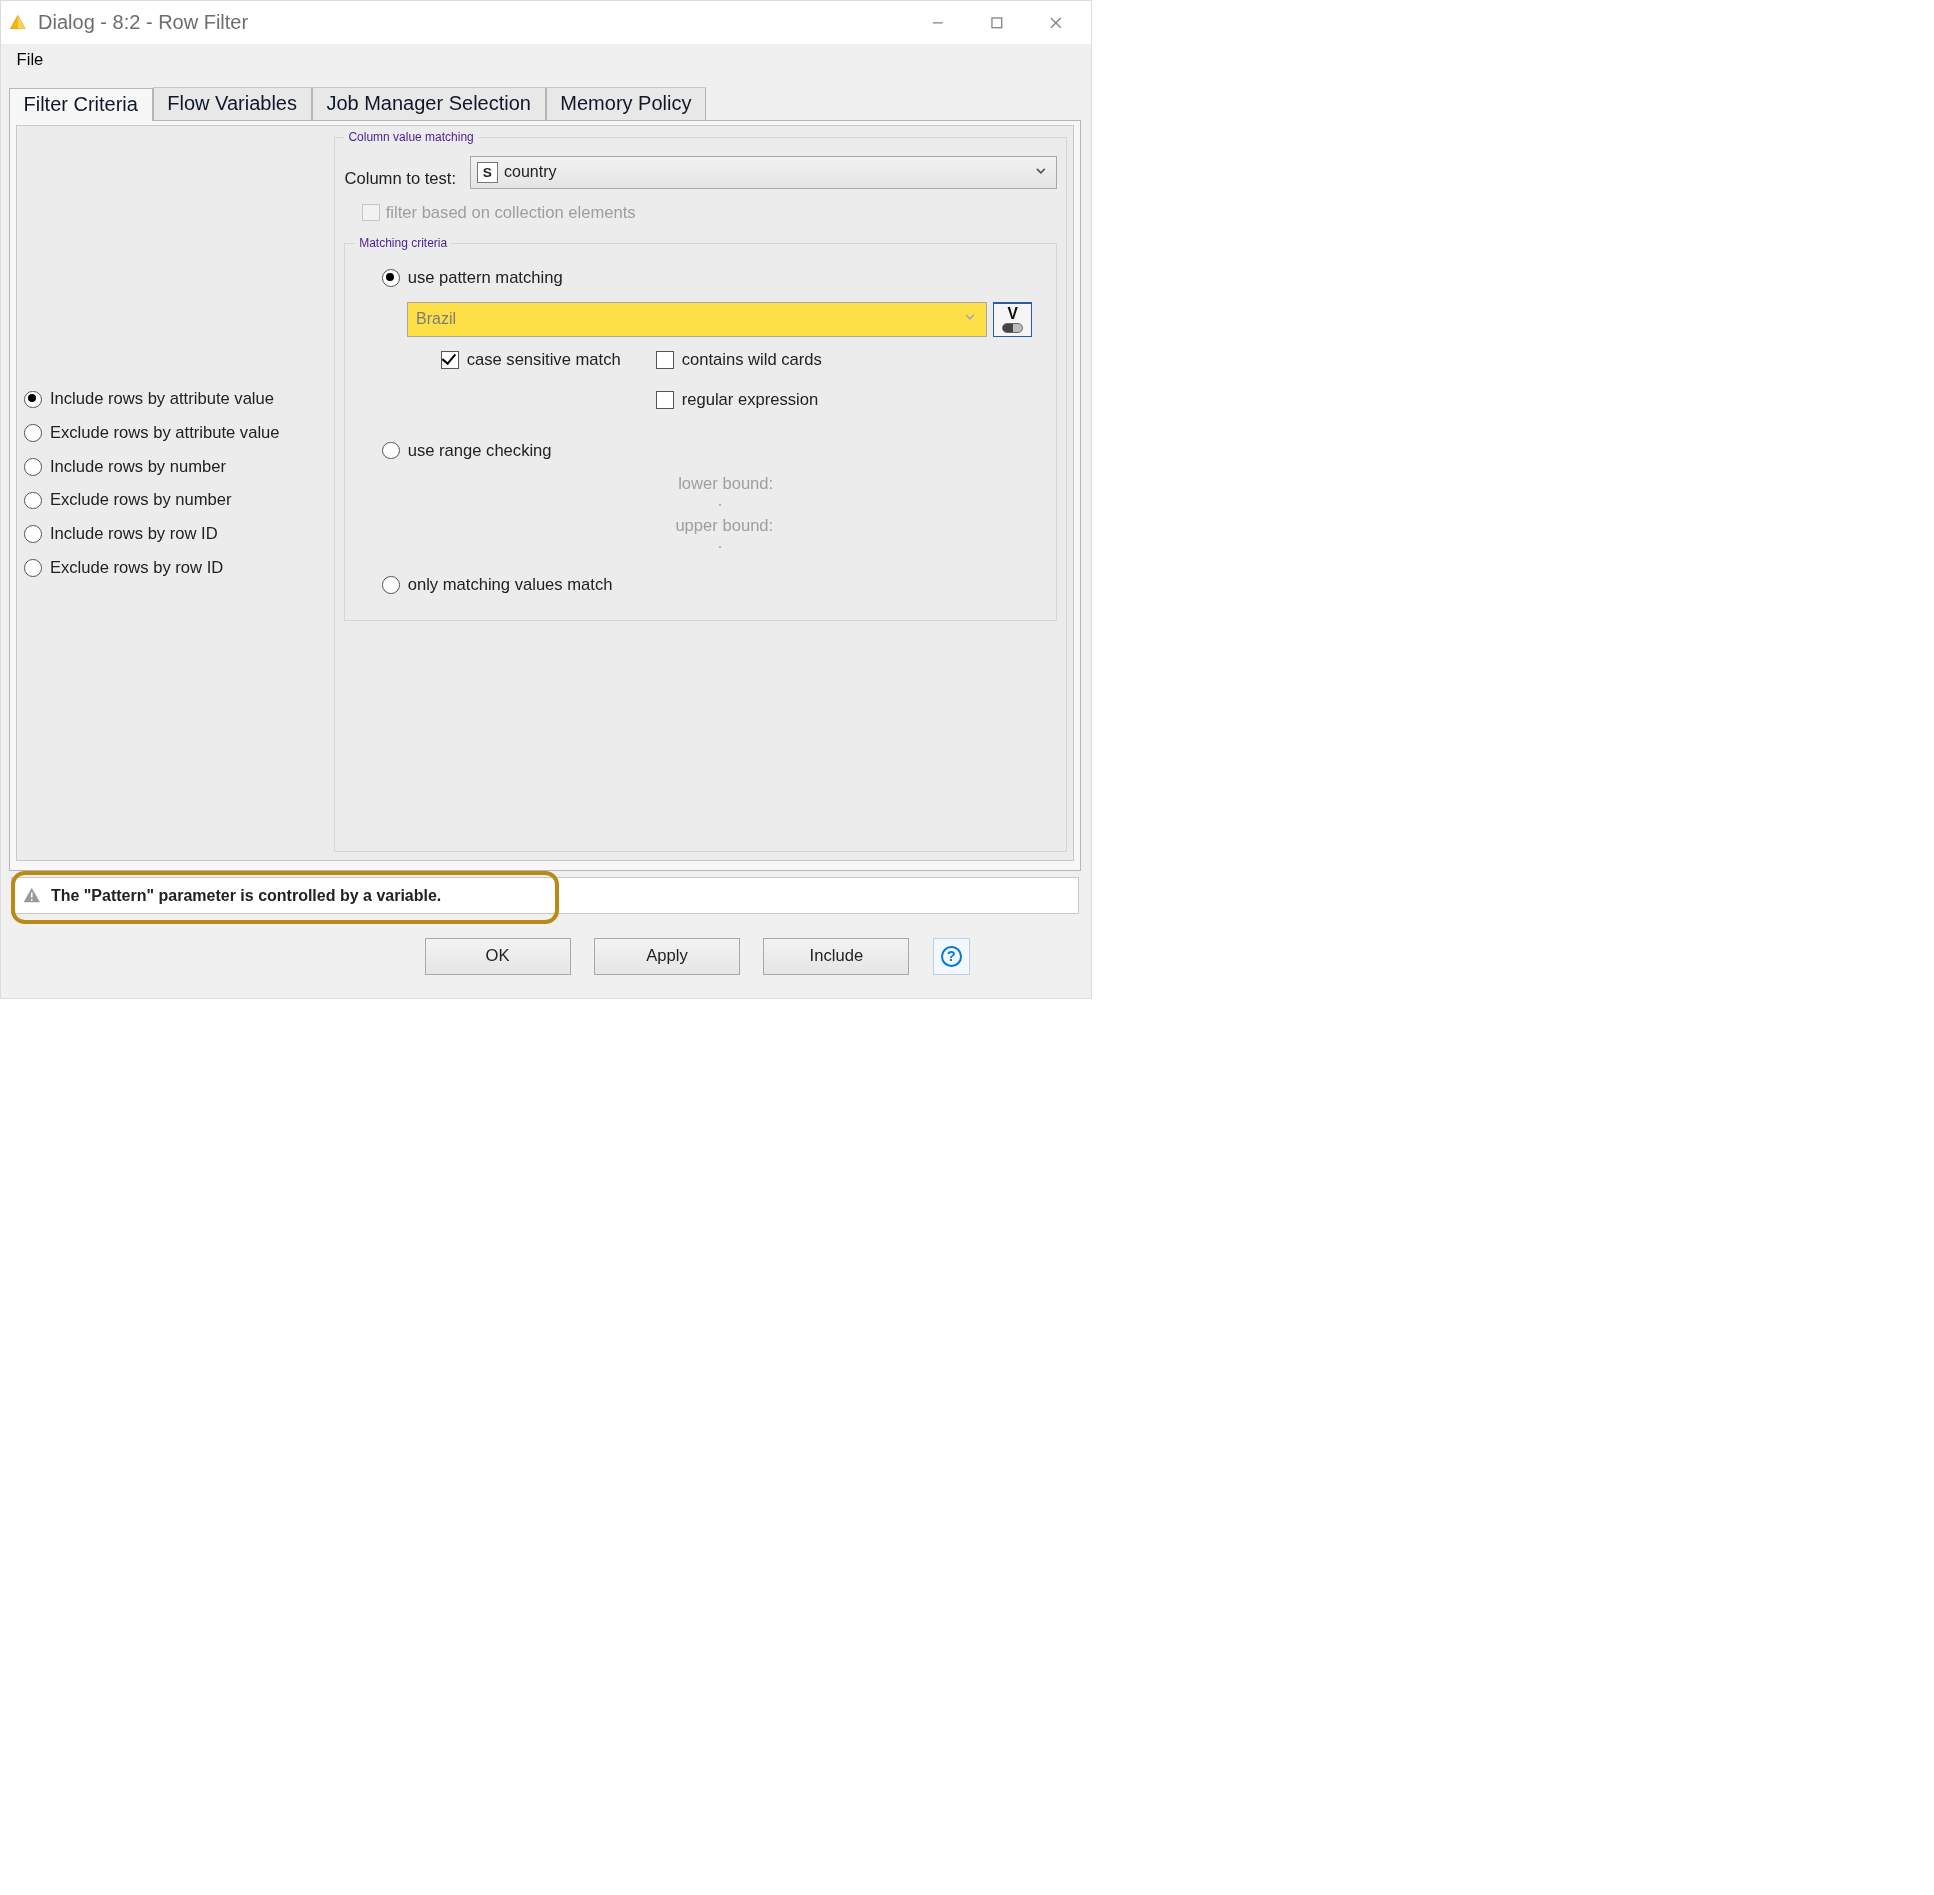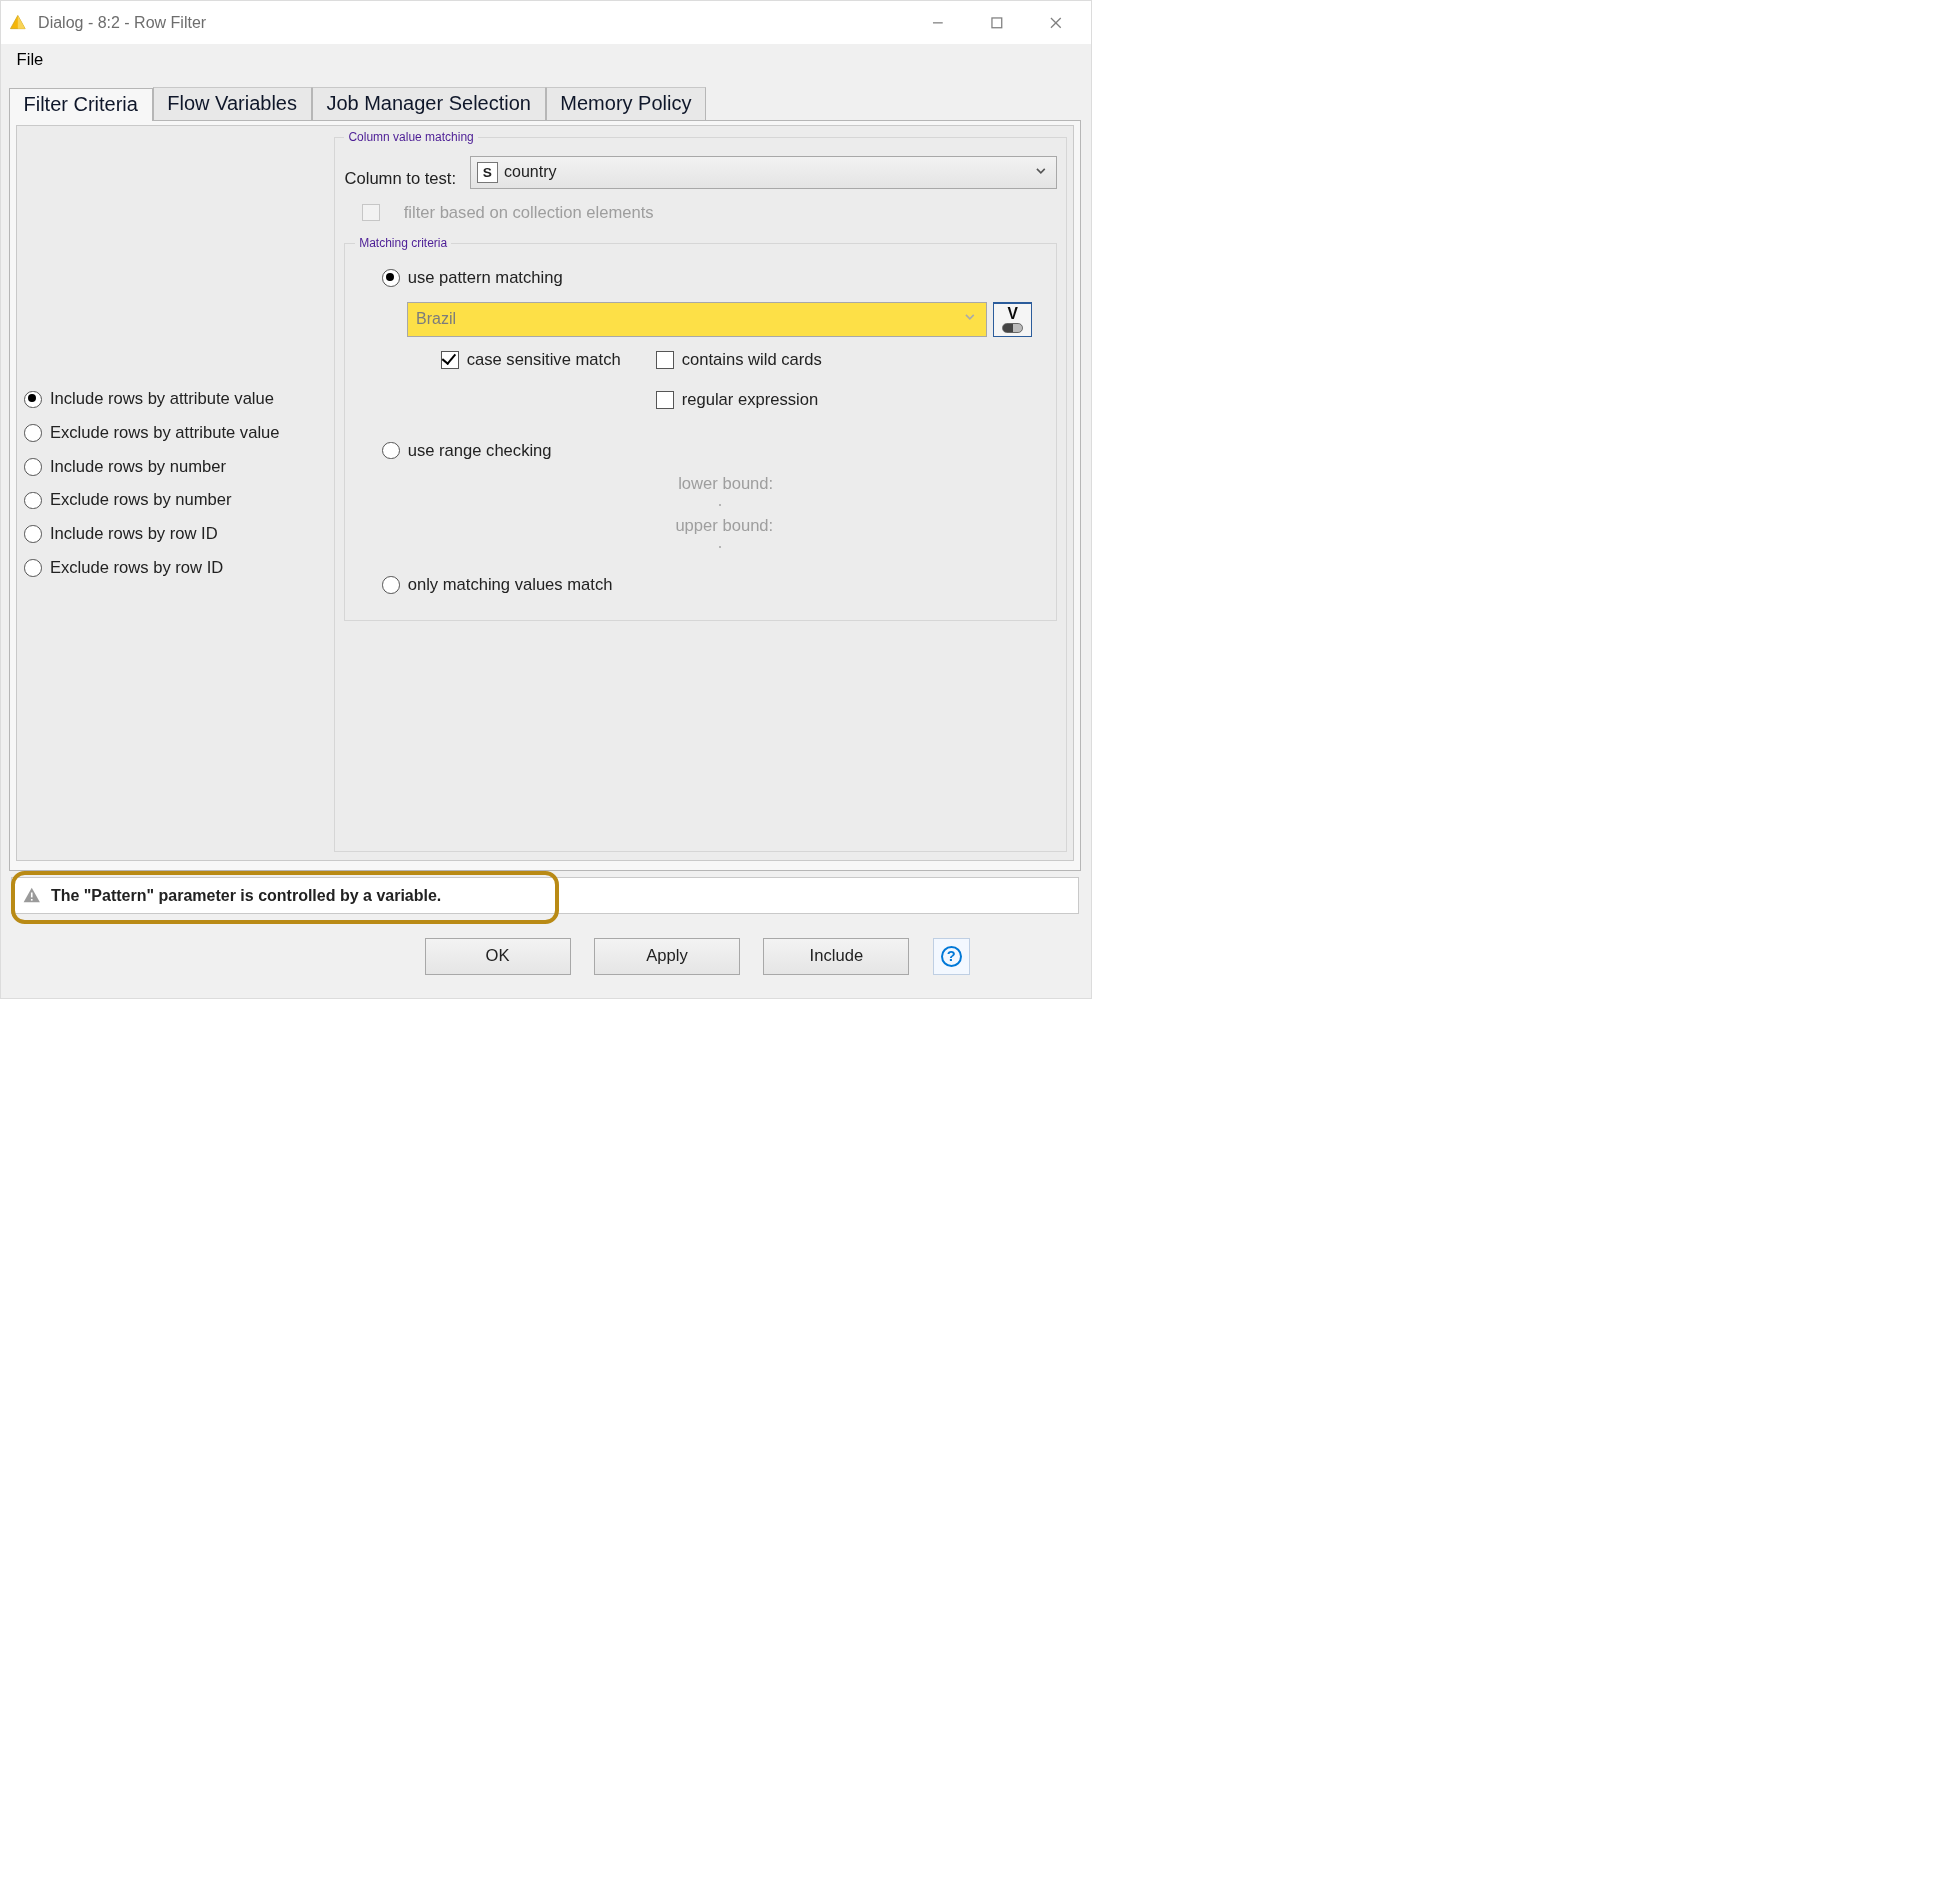--- a/index.html
+++ b/index.html
@@ -36,21 +36,21 @@
     display: flex;
     align-items: center;
     padding: 0 5.9px 0 7.8px;
   }
   .titlebar .app-icon {
     width: 17.6px; height: 17.6px;
     margin-right: 11.7px;
   }
   .titlebar .title {
     color: var(--text-muted);
-    font-size: 16px;
+    font-size: 20px;
     flex: 1;
   }
   .win-controls {
     display: flex;
     align-items: center;
     gap: 0;
   }
   .win-btn {
     width: 59px; height: 43px;
     display: flex; align-items: center; justify-content: center;
@@ -203,21 +203,21 @@
     content: "";
     position: absolute;
     left: 2.9px; top: -1px;
     width: 5.9px; height: 10.7px;
     border: solid #000;
     border-width: 0 2.3px 2.3px 0;
     transform: rotate(40deg);
   }
   .collection-row {
     display: flex; align-items: center;
-    gap: 24px;
+    gap: 6px;
     margin: 13.7px 0 13.7px 17.6px;
     text-align: right;
   }
   .matching-box { margin-top: 2px; }
   .matching-box .inner-pad { padding: 5.9px 13.7px 15.6px 27px; }
   .pattern-row {
     display: flex; align-items: stretch; gap: 5.9px;
     margin: 13.7px 0 13.7px 25px;
   }
   .combo {

